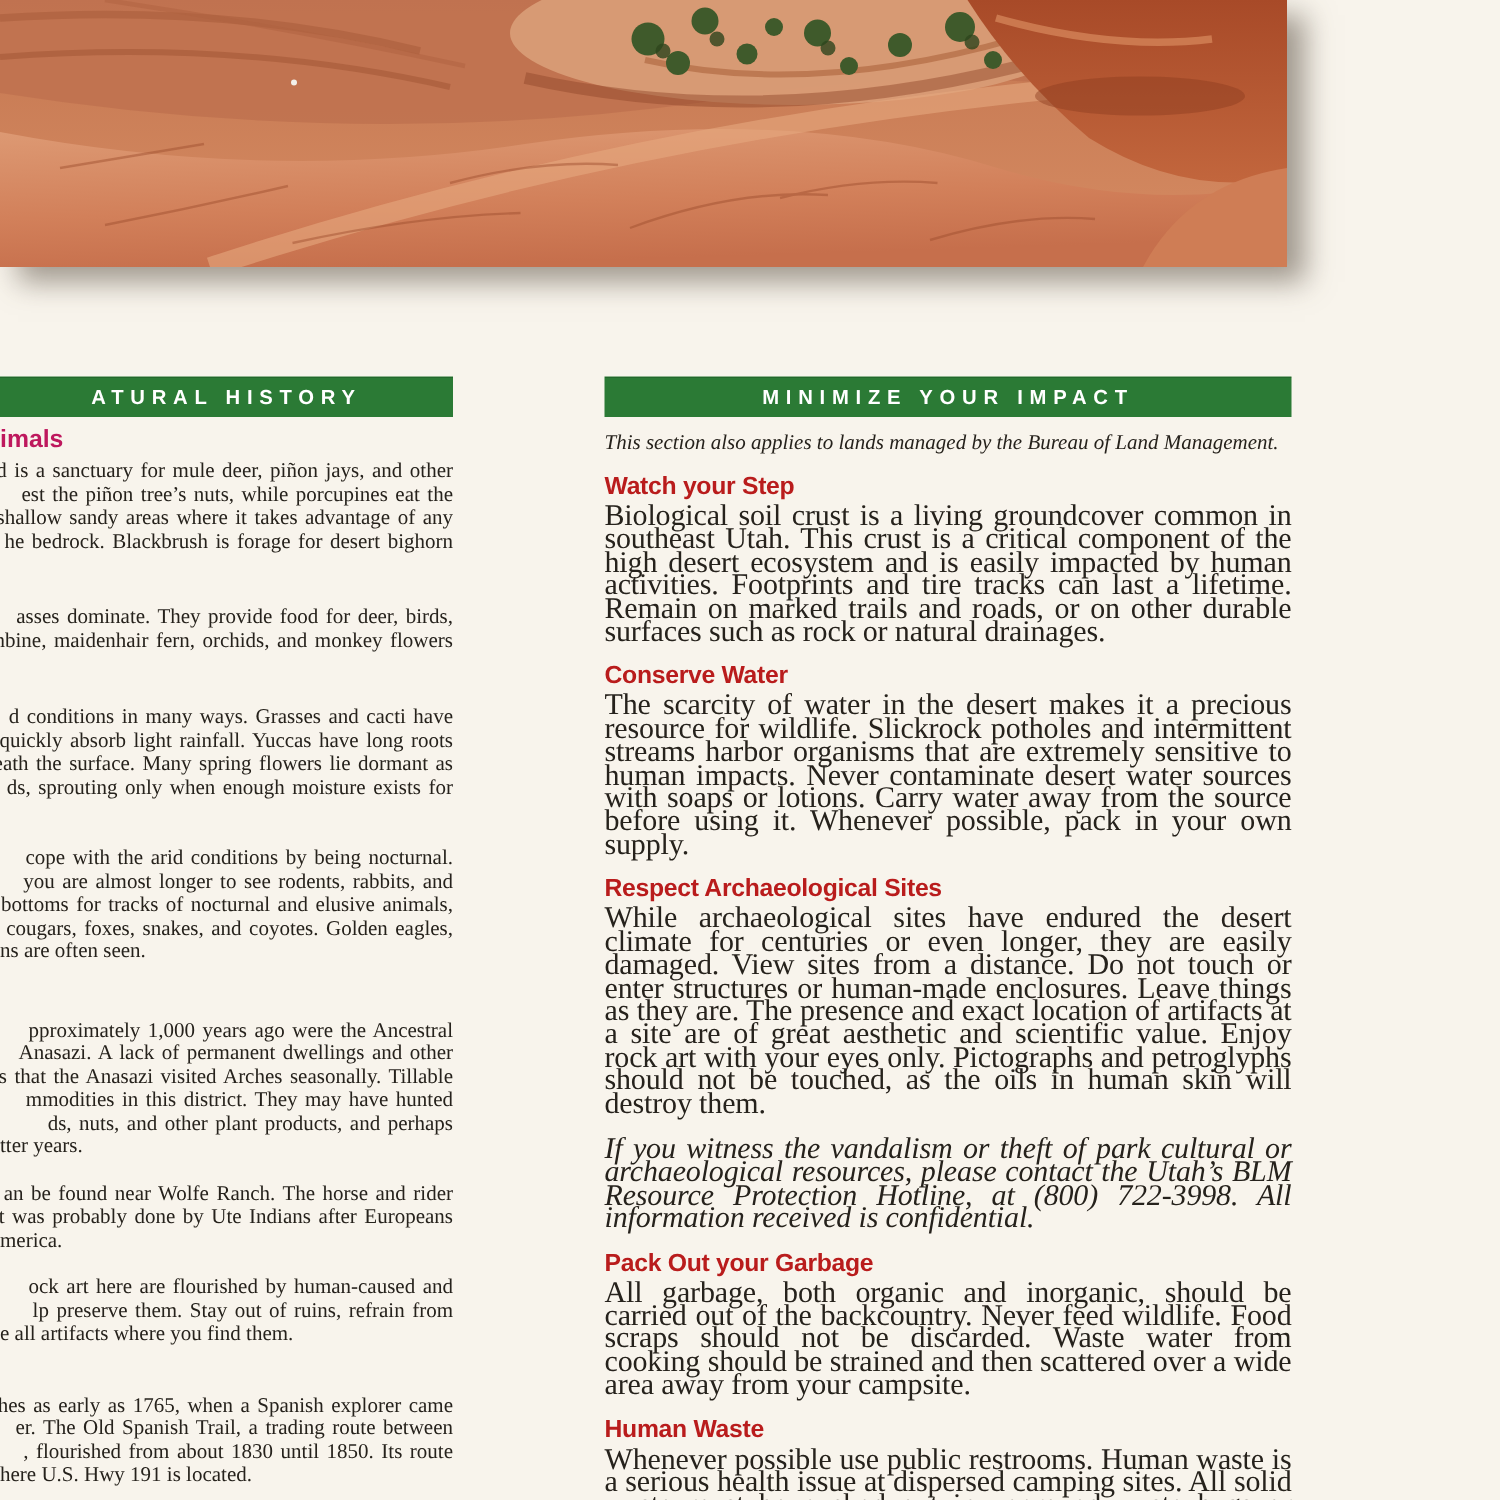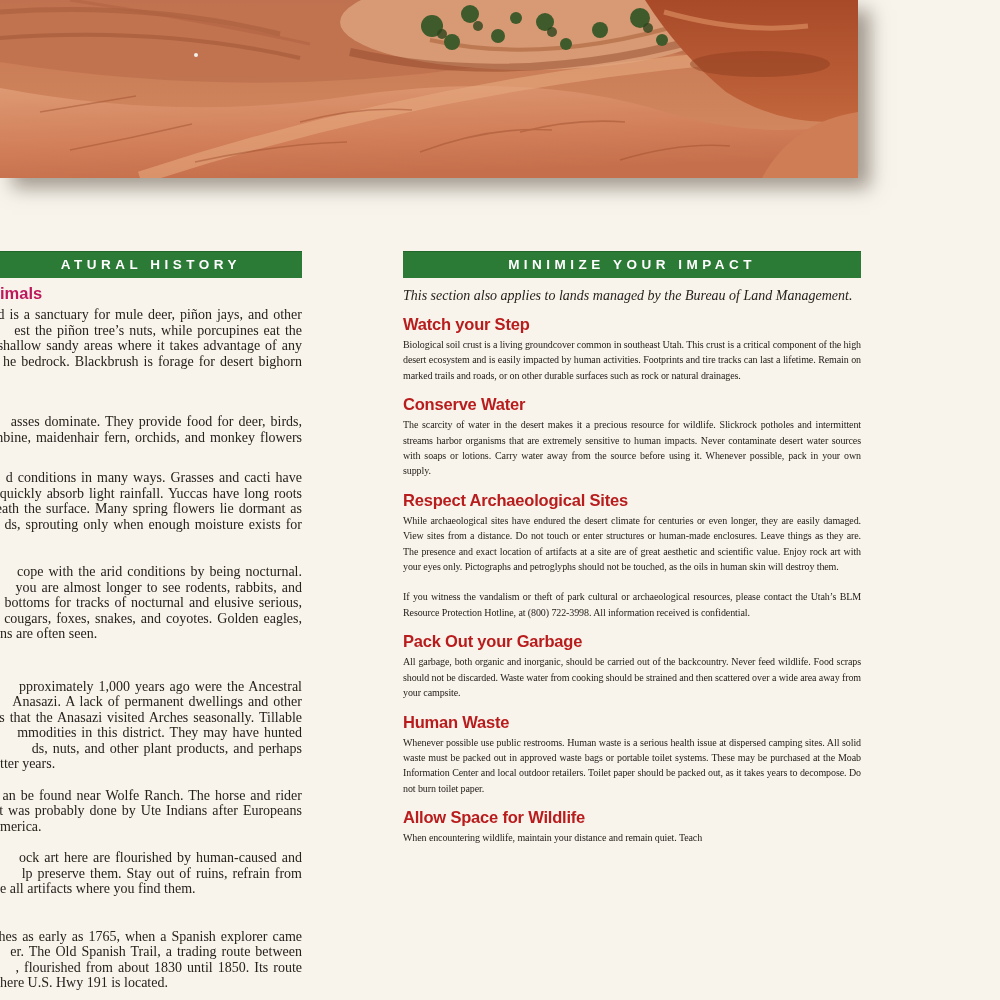--- a/index.html
+++ b/index.html
@@ -37,22 +37,22 @@
   #left-lines{position:relative;}
   .lline{position:relative;height:15.5px;}
   .lline span{position:absolute;top:0;white-space:nowrap;font-size:14px;line-height:15.5px;}
   .lline.j span{right:0;word-spacing:1.5px;}
   .lline.l span{left:0;}
 
   
   .note{font-style:italic;font-size:14px;line-height:14px;margin:11px 0 0 0;}
   .rsec h3{font-family:"Liberation Sans","DejaVu Sans",sans-serif;font-weight:bold;
            font-size:16.5px;color:#b91c1c;margin:13px 0 4px 0;line-height:17px;letter-spacing:-.2px;}
-  .rsec p{font-size:10px;line-height:15.4px;text-align:justify;margin:0;letter-spacing:-.1px;}
-  .rsec p.italic{margin-top:15px;}
+  .rsec p{font-size:20px;line-height:15.4px;text-align:justify;margin:0;letter-spacing:-.1px;}
+  .rsec p.italic{font-style:italic;margin-top:15px;}
 </style>
 </head>
 <body>
 
 <div class="page">
 
   <div class="photo-wrap">
     <svg width="858" height="178" viewBox="0 0 858 178">
       <defs>
         <linearGradient id="gTop" x1="0" y1="0" x2="0" y2="1">
@@ -138,46 +138,46 @@
         </div>
         <div class="lline j">
           <span>est the piñon tree’s nuts, while porcupines eat the</span>
         </div>
         <div class="lline j">
           <span>n shallow sandy areas where it takes advantage of any</span>
         </div>
         <div class="lline j">
           <span>he bedrock. Blackbrush is forage for desert bighorn</span>
         </div>
-        <div class="lline j" style="margin-top: 45px;">
+        <div class="lline j" style="margin-top: 35px;">
           <span>asses dominate. They provide food for deer, birds,</span>
         </div>
         <div class="lline j">
           <span>nbine, maidenhair fern, orchids, and monkey flowers</span>
         </div>
-        <div class="lline j" style="margin-top: 25px;">
+        <div class="lline j" style="margin-top: 36px;">
           <span>d conditions in many ways. Grasses and cacti have</span>
         </div>
         <div class="lline j">
           <span>t quickly absorb light rainfall. Yuccas have long roots</span>
         </div>
         <div class="lline j">
           <span>eath the surface. Many spring flowers lie dormant as</span>
         </div>
         <div class="lline j">
           <span>ds, sprouting only when enough moisture exists for</span>
         </div>
         <div class="lline j" style="margin-top: 32px; padding-left: 36px;">
           <span>cope with the arid conditions by being nocturnal.</span>
         </div>
         <div class="lline j">
           <span>you are almost longer to see rodents, rabbits, and</span>
         </div>
         <div class="lline j">
-          <span>bottoms for tracks of nocturnal and elusive serious,</span>
+          <span>bottoms for tracks of nocturnal and elusive animals,</span>
         </div>
         <div class="lline j">
           <span>, cougars, foxes, snakes, and coyotes. Golden eagles,</span>
         </div>
         <div class="lline l">
           <span>ns are often seen.</span>
         </div>
         <div class="lline j" style="margin-top: 37px; padding-left: 12px;">
           <span>pproximately 1,000 years ago were the Ancestral</span>
         </div>

